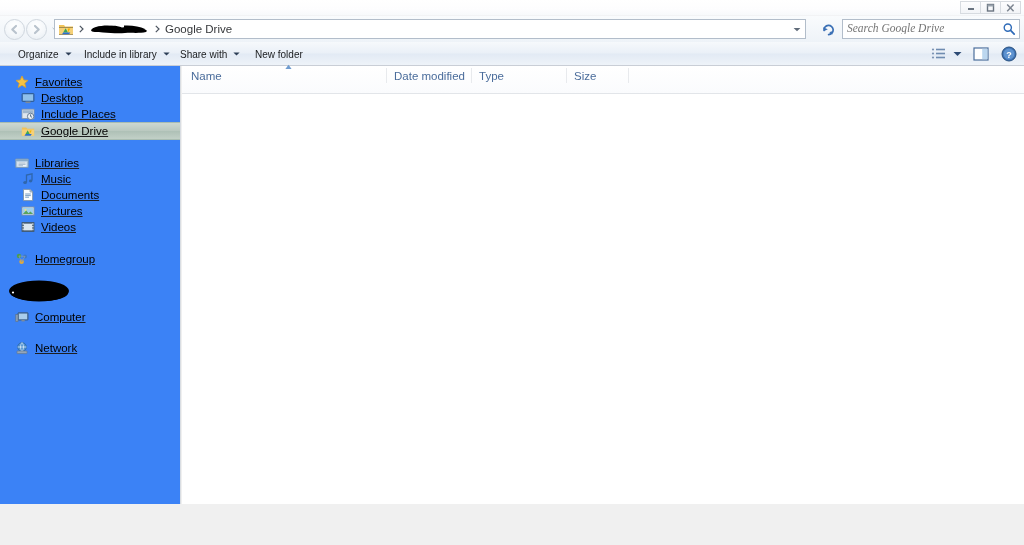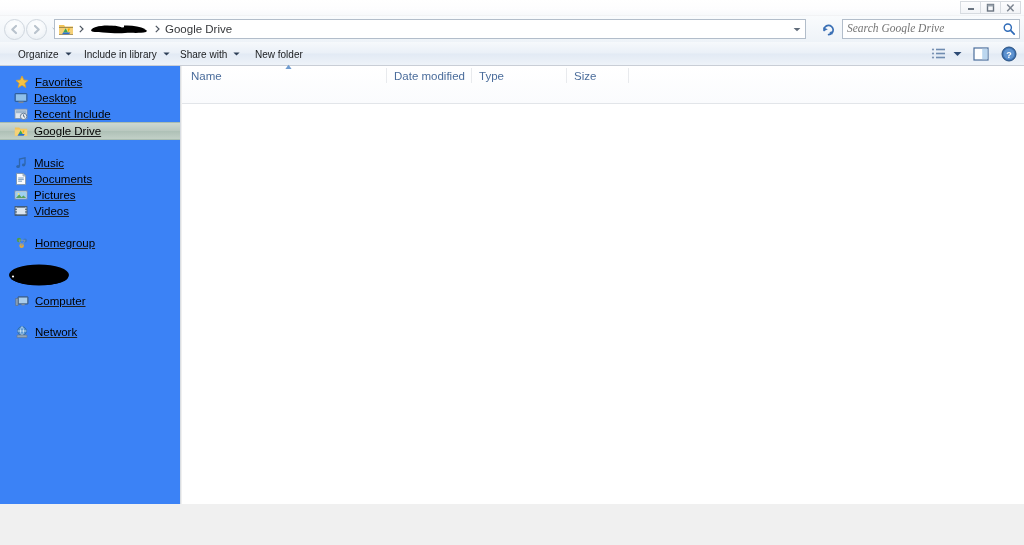--- a/index.html
+++ b/index.html
@@ -199,21 +199,21 @@
   .navitem {
     height: 16px;
     display: flex;
     align-items: center;
     padding-left: 14px;
     font-size: 11.5px;
     color: #000000;
     box-sizing: border-box;
     position: relative;
   }
-  .navitem.child { padding-left: 13px; }
+  .navitem.child { padding-left: 20px; }
   .navitem .nicon {
     width: 16px; height: 16px;
     margin-right: 5px;
     flex: none;
     display: flex; align-items: center; justify-content: center;
   }
   .navitem.selected {
     background: linear-gradient(to bottom, #cdd8d1 0%, #b9c8bf 50%, #aec0b6 51%, #c2d0c7 100%);
     border-top: 1px solid #a8bcb1;
     border-bottom: 1px solid #a8bcb1;
@@ -233,21 +233,21 @@
   
   .content {
     position: absolute;
     left: 182px; top: 66px;
     width: 842px; height: 438px;
     background: #ffffff;
     box-sizing: border-box;
   }
   .colheader {
     position: relative;
-    height: 38px;
+    height: 28px;
     background: linear-gradient(to bottom, #ffffff 0%, #fafbfd 100%);
     border-bottom: 1px solid #e2e5e9;
     box-sizing: border-box;
   }
   .colcell {
     position: absolute;
     top: 0;
     height: 19px;
     display: flex;
     align-items: center;
@@ -495,40 +495,51 @@
 
       <div class="navitem child">
         <span class="nicon">
           <svg width="14" height="14" viewBox="0 0 14 14">
             <rect x="1" y="2.2" width="12" height="9.2" fill="#dfe6ee" stroke="#8a98a8" stroke-width="0.8"></rect>
             <rect x="2" y="3.2" width="10" height="3" fill="#9fb6cd"></rect>
             <circle cx="9.6" cy="9.4" r="3.2" fill="#e8edf3" stroke="#5d7590" stroke-width="0.9"></circle>
             <path d="M9.6 7.4 L9.6 9.4 L11 10.3" stroke="#3c5a78" stroke-width="0.9" fill="none"></path>
           </svg>
         </span>
-        <span>Recent Include</span>
+        <span>Include Places</span>
       </div>
 
       <div class="navitem child selected">
         <span class="nicon">
           <svg width="14" height="14" viewBox="0 0 16 16">
             <path d="M1 4 L6 4 L7.2 5.4 L15 5.4 L15 13.5 L1 13.5 Z" fill="#efc25c"></path>
             <path d="M1 6.4 L15 6.4 L15 13.4 L1 13.4 Z" fill="#f6d177"></path>
             <path d="M7.6 7.2 L10 11.4 L5.2 11.4 Z" fill="#3aa757"></path>
             <path d="M10 11.4 L12.3 7.4 L9.9 7.4 Z" fill="#f4b400"></path>
             <path d="M5.2 11.4 L12.3 11.4 L11.1 13.3 L4 13.3 Z" fill="#2b6fd4"></path>
           </svg>
         </span>
         <span>Google Drive</span>
       </div>
     </div>
 
     <div class="navspacer"></div>
 
     <div class="navgroup">
+      <div class="navitem">
+        <span class="nicon">
+          <svg width="14" height="14" viewBox="0 0 14 14">
+            <path d="M0.8 3 L13.2 3 L13.2 11.4 L0.8 11.4 Z" fill="#b8cfe4" stroke="#7e97ad" stroke-width="0.8"></path>
+            <path d="M0.8 3 L13.2 3 L13.2 5 L0.8 5 Z" fill="#88a9c6"></path>
+            <path d="M2.5 6 L11.5 6 L11.5 10.6 L2.5 10.6 Z" fill="#eef3f8"></path>
+            <path d="M3.4 7 L10.6 7 M3.4 8.4 L10.6 8.4 M3.4 9.7 L8 9.7" stroke="#8aa4bc" stroke-width="0.7"></path>
+          </svg>
+        </span>
+        <span>Libraries</span>
+      </div>
 
       <div class="navitem child">
         <span class="nicon">
           <svg width="14" height="14" viewBox="0 0 14 14">
             <path d="M5.5 10.2 L5.5 3 L11 1.8 L11 8.6" stroke="#2f66ab" stroke-width="1.3" fill="none"></path>
             <ellipse cx="4.1" cy="10.5" rx="1.9" ry="1.5" fill="#2f66ab"></ellipse>
             <ellipse cx="9.6" cy="9" rx="1.7" ry="1.4" fill="#2f66ab"></ellipse>
           </svg>
         </span>
         <span>Music</span>

